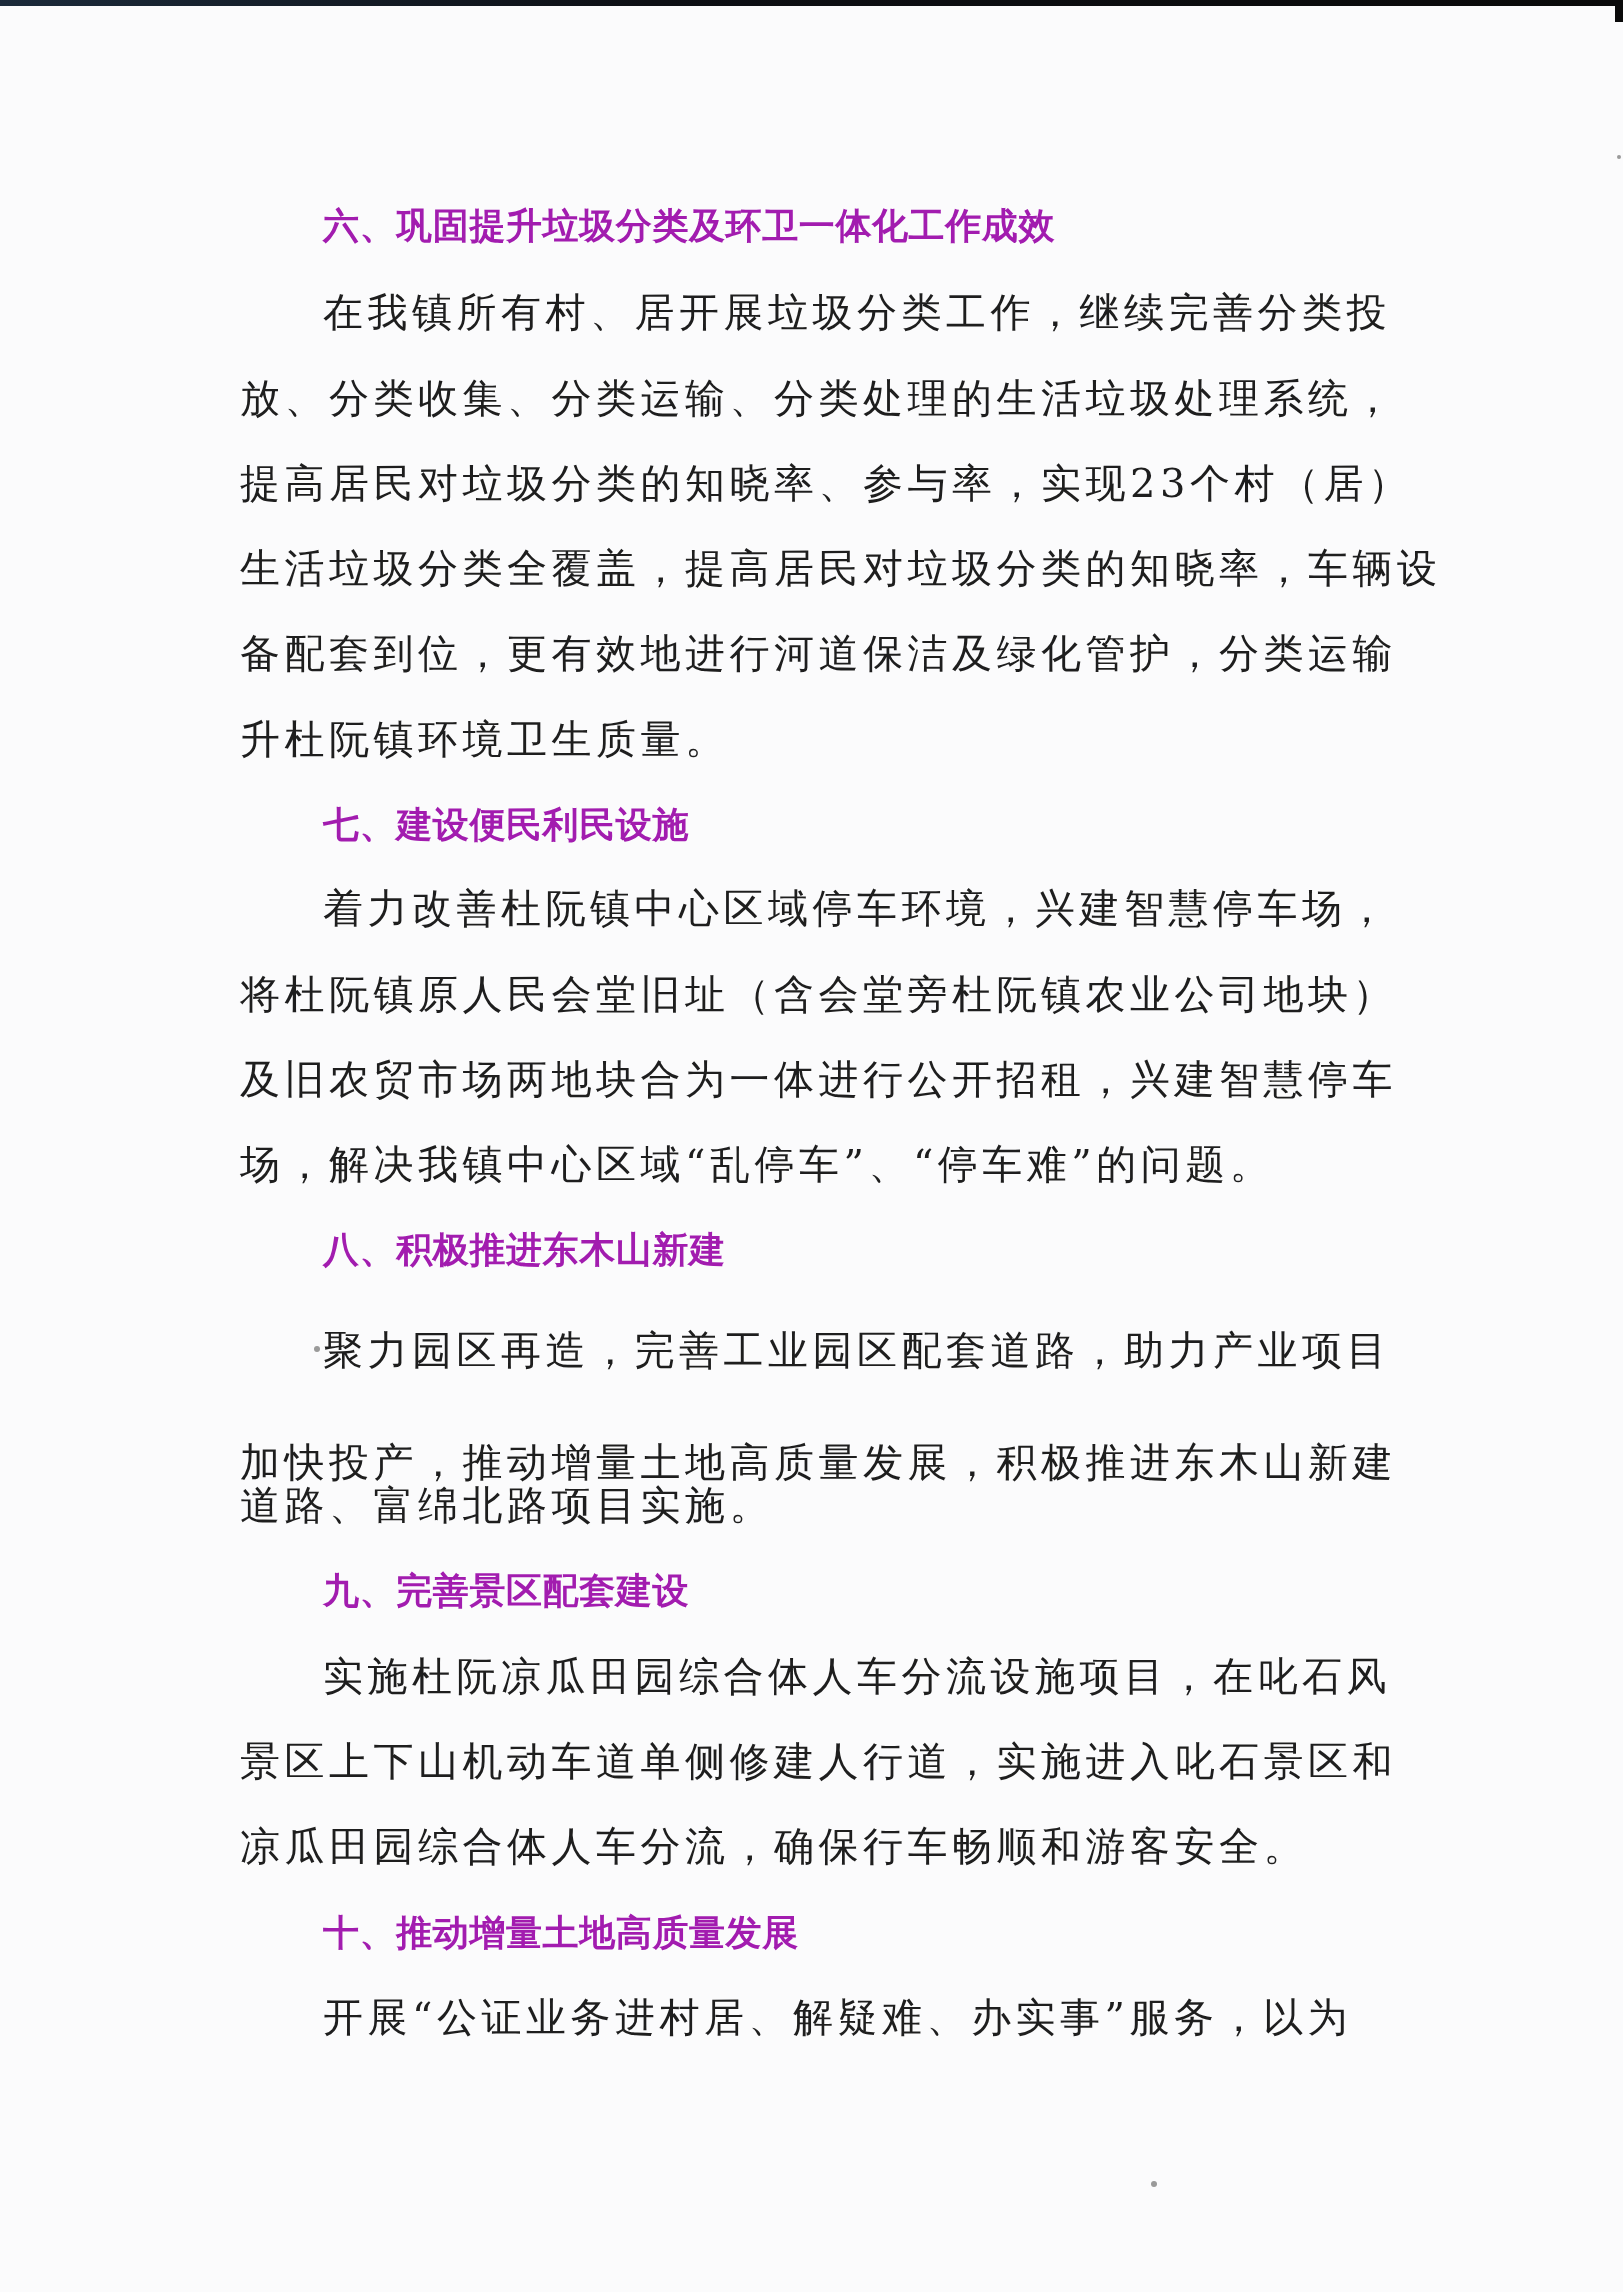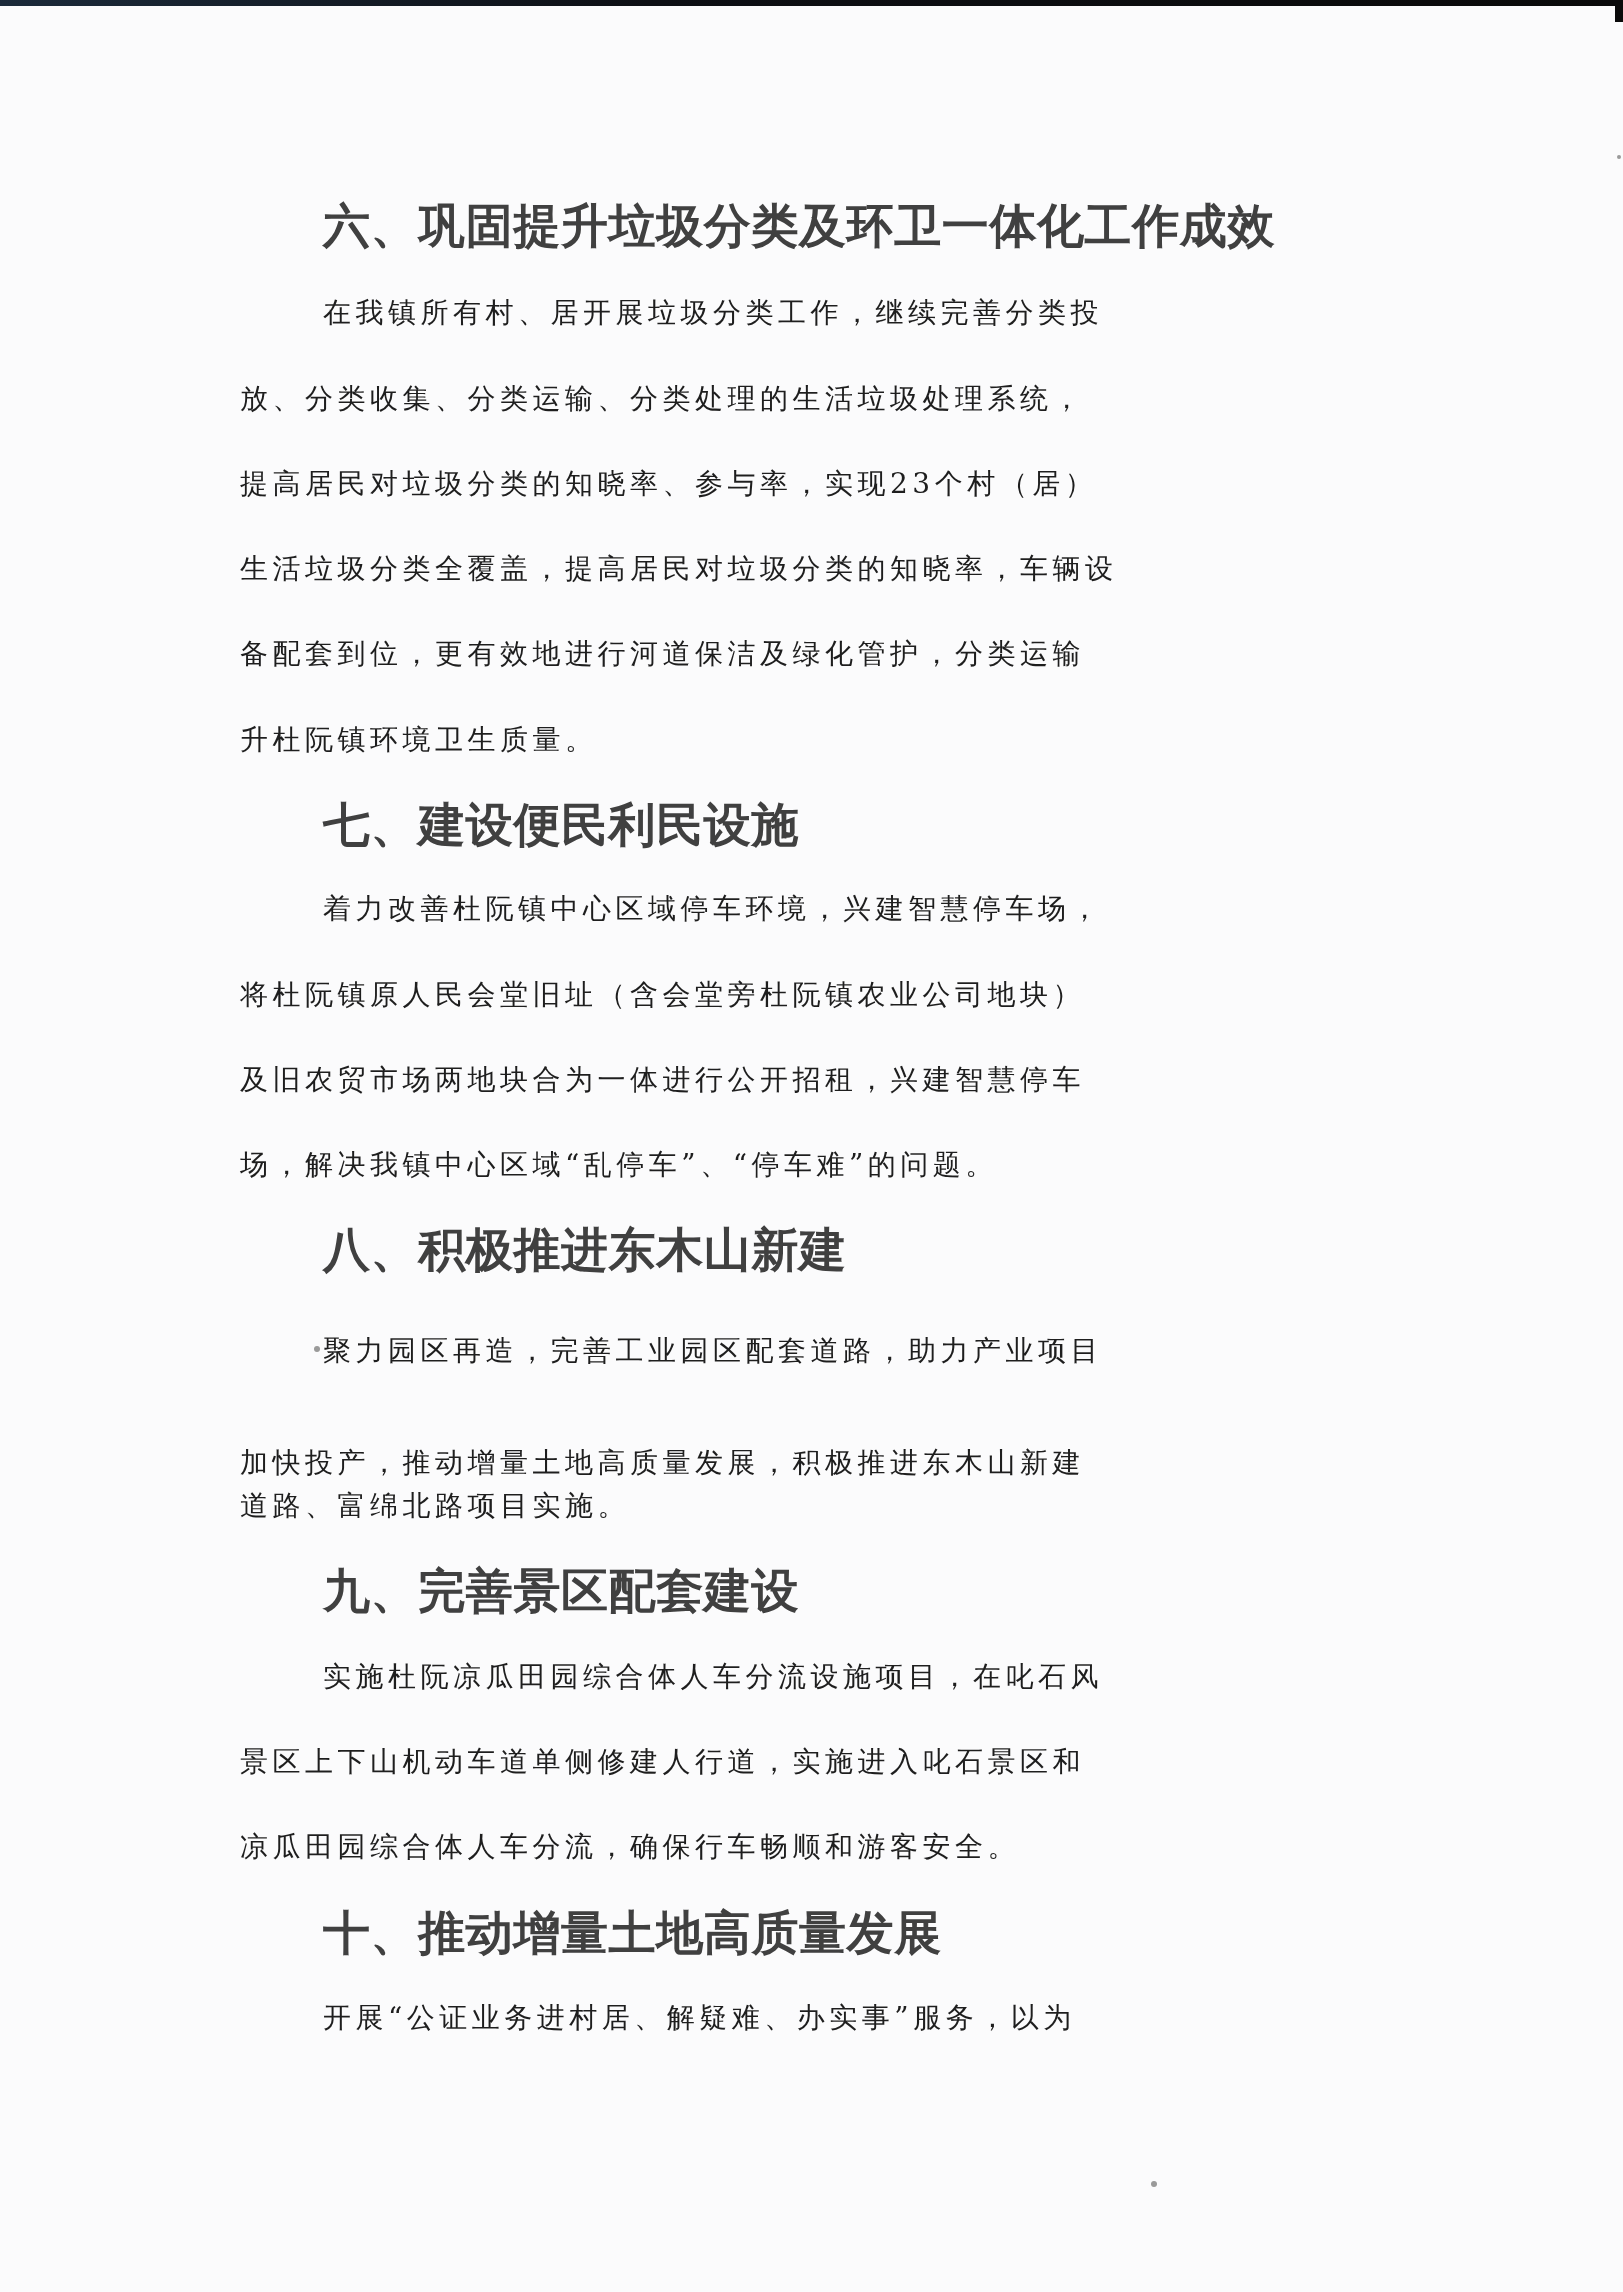--- a/index.html
+++ b/index.html
@@ -30,31 +30,31 @@
   .page {
     position: absolute;
     left: 240px;
     top: 206px;
     width: 1147px;
   }
   .line {
     position: absolute;
     left: 0;
     white-space: nowrap;
-    font-size: 28px;
+    font-size: 40px;
     line-height: 49px;
     letter-spacing: 4.5px;
   }
   .heading {
     font-family: "DejaVu Sans", "Liberation Sans", sans-serif;
     font-weight: bold;
-    font-size: 47px;
+    font-size: 36px;
     letter-spacing: 0.6px;
     left: 83px;
-    color: #404040;
+    color: #a21caf;
   }
   .indent { left: 83px; }
   .speck {
     position: absolute;
     width: 5.9px; height: 5.9px;
     border-radius: 50%;
     background: #9a9a9a;
   }
 </style>
 </head>

